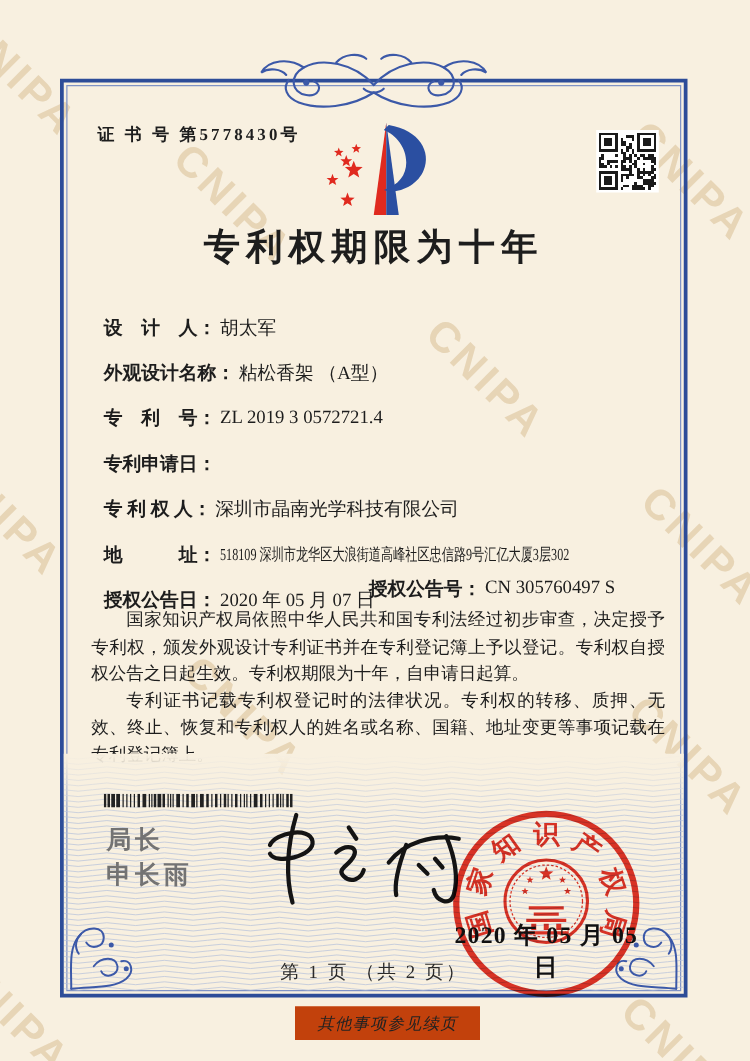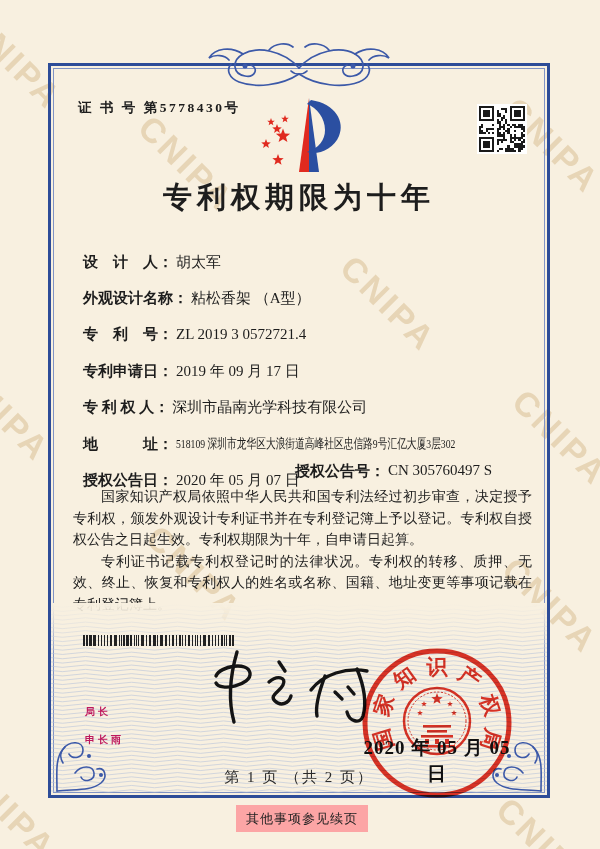--- a/index.html
+++ b/index.html
@@ -36,39 +36,39 @@
   .f-label{font-weight:bold;font-size:15px;white-space:pre;flex:none}
   .f-value{font-size:15px;margin-left:3px;white-space:nowrap}
   .addr-value{display:inline-block;transform:scaleX(.72);transform-origin:0 50%;font-size:13.5px}
   .pair2{position:absolute;left:212px;top:0;height:36.4px;display:flex;align-items:flex-start}
   .legal{position:absolute;left:22px;top:420px;width:459px}
   .legal p{margin:0;font-size:14px;line-height:21.6px;text-align:justify;text-indent:2em;}
   .barcode{position:absolute;left:32px;top:569px}
   .signer{
     position:absolute;left:34px;top:592px;
     font-family:"Liberation Sans","DejaVu Sans",sans-serif;
-    font-weight:bold;font-size:10px;letter-spacing:3px;line-height:28px;color:#be185d;margin-top:40px;
+    font-weight:bold;font-size:20px;letter-spacing:3px;line-height:28px;color:#737373;
   }
   .signature{position:absolute;left:148px;top:574px}
   .page-info{position:absolute;left:0;right:0;top:702px;text-align:center;font-size:15px;letter-spacing:2px;color:#2a2a2a}
   .fl{position:absolute;top:659px;width:68px;height:68px}
   .fl-l{left:2px}
   .fl-r{right:2px;transform:scaleX(-1)}
   .waves{position:absolute;left:0;top:537px;width:496px;height:192px;pointer-events:none}
   .wave-fade{position:absolute;left:0;top:537px;width:496px;height:52px;pointer-events:none;
     background:linear-gradient(#f8f0e0,rgba(248,240,224,0))}
   .seal{position:absolute;left:357px;top:643px;width:160px;height:160px;mix-blend-mode:multiply;opacity:.95}
   .seal-date{
     position:absolute;left:360px;top:735px;width:154px;text-align:center;
     font-size:19px;font-weight:bold;letter-spacing:1px;color:#101010;
   }
   .cont-box{
-    position:absolute;left:236px;top:805px;width:132px;height:27px;background:#fca5a5;
+    position:absolute;left:236px;top:805px;width:148px;height:27px;background:#c2410c;
     display:flex;align-items:center;justify-content:center;
-    font-size:13px;color:#222;letter-spacing:1px;
+    font-size:13px;font-style:italic;color:#222;letter-spacing:1px;
   }
 </style>
 </head>
 <body>
 
 <div id="watermarks">
     <div class="wm" style="left: -14px; top: 6px;">CNIPA</div>
     <div class="wm" style="left: 158px; top: 108px;">CNIPA</div>
     <div class="wm" style="left: 524px; top: 90px;">CNIPA</div>
     <div class="wm" style="left: 360px; top: 248px;">CNIPA</div>
@@ -267,21 +267,20 @@
     <div class="field-row">
       <span class="f-label">外观设计名称：</span>
       <span class="f-value">粘松香架 （A型）</span>
     </div>
     <div class="field-row">
       <span class="f-label">专　利　号：</span>
       <span class="f-value">ZL 2019 3 0572721.4</span>
     </div>
     <div class="field-row">
       <span class="f-label">专利申请日：</span>
-      <span class="f-value">2019 年 09 月 17 日</span>
     </div>
     <div class="field-row">
       <span class="f-label">专 利 权 人：</span>
       <span class="f-value">深圳市晶南光学科技有限公司</span>
     </div>
     <div class="field-row">
       <span class="f-label">地　　　址：</span>
       <span class="f-value addr-value">518109 深圳市龙华区大浪街道高峰社区忠信路9号汇亿大厦3层302</span>
     </div>
     <div class="field-row">

